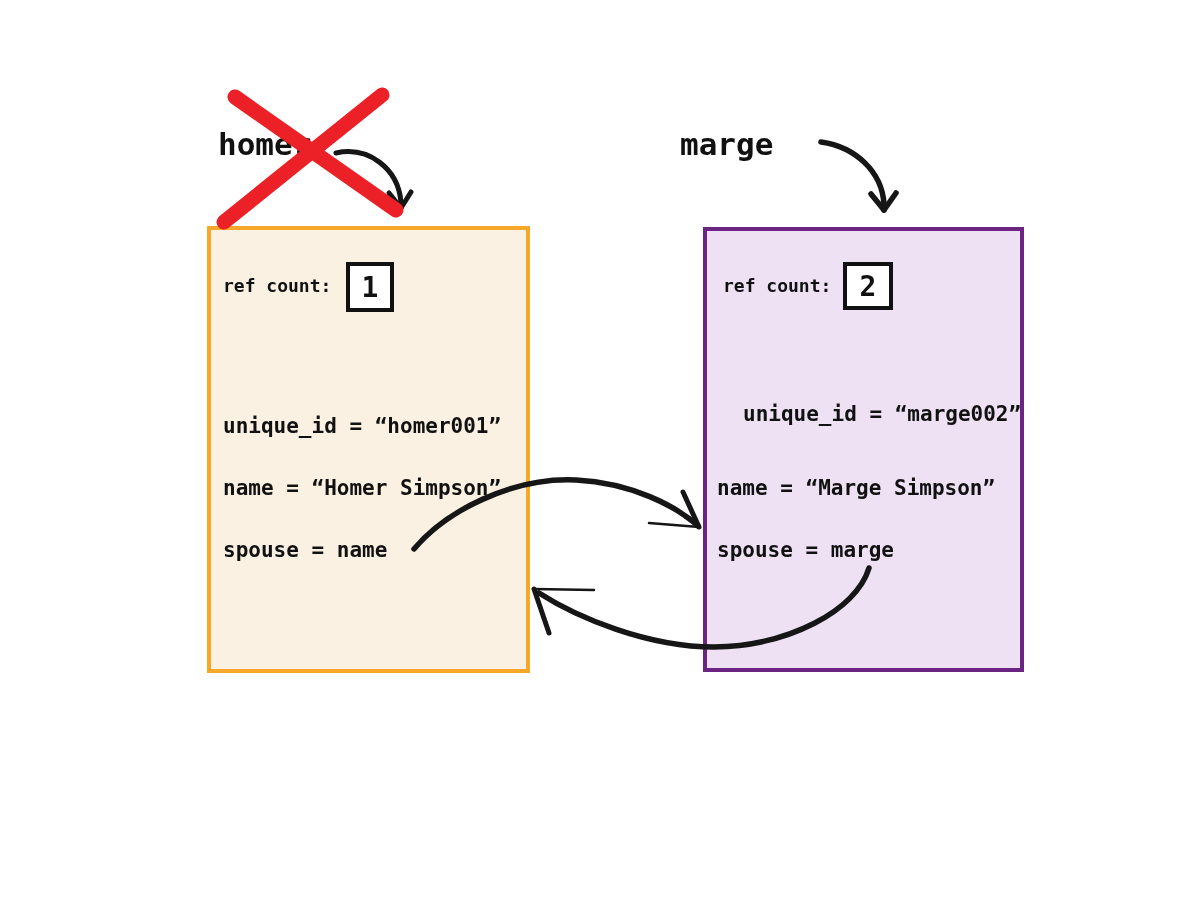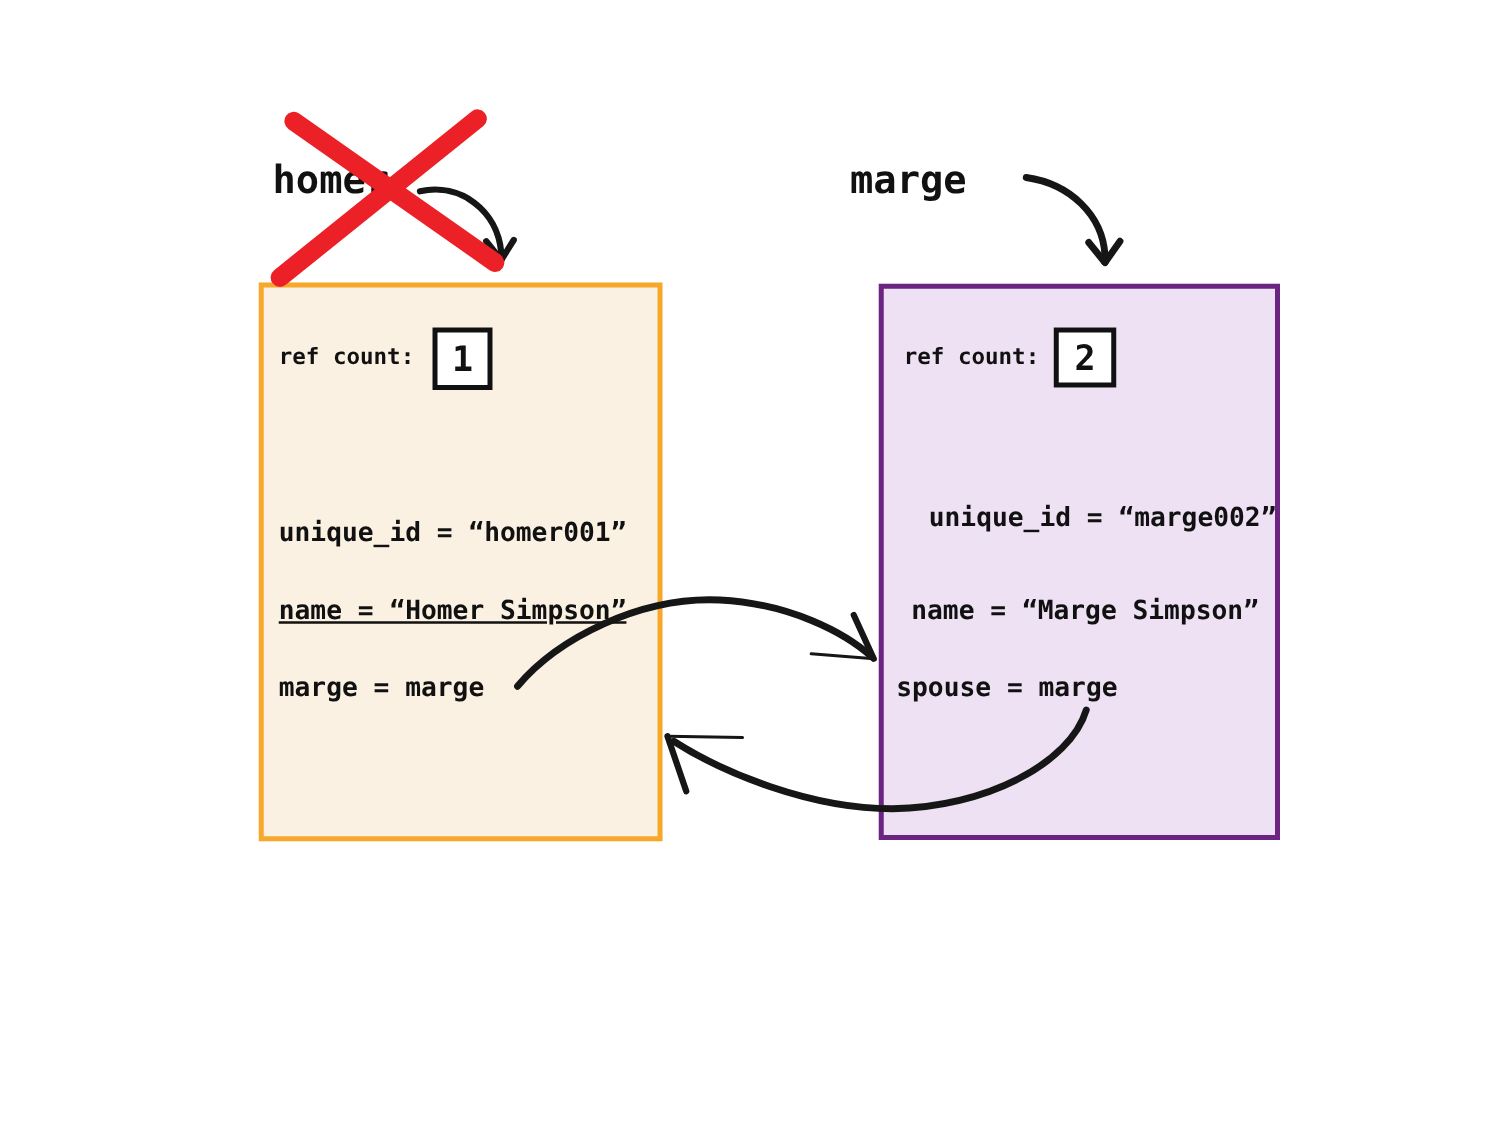--- a/index.html
+++ b/index.html
@@ -58,24 +58,24 @@
   .homer .ref-count-box { left: 135px; top: 32px; width: 48px; height: 50px; }
   .marge .ref-count-box { left: 136px; top: 31px; width: 50px; height: 48px; }
   .field {
     position: absolute;
     font-size: 21px;
     font-weight: 600;
     line-height: 26px;
     white-space: pre;
   }
   .homer .field-0 { left: 12px; top: 183px; }
-  .homer .field-1 { left: 12px; top: 245px; text-decoration: underline; }
+  .homer .field-1 { left: 12px; top: 245px; }
   .homer .field-2 { left: 12px; top: 307px; }
   .marge .field-0 { left: 10px; top: 170px; margin-left: 26px; }
-  .marge .field-1 { left: 22px; top: 244px; }
+  .marge .field-1 { left: 10px; top: 244px; }
   .marge .field-2 { left: 10px; top: 306px; }
   .overlay {
     position: absolute;
     left: 0; top: 0;
     width: 1200px; height: 900px;
     pointer-events: none;
   }
 </style>
 </head>
 <body>
@@ -86,21 +86,21 @@
 
   <div class="var-label" style="left:680px; top:126px;">marge</div>
 
   <div class="obj-box homer">
     <div class="ref-label">ref count:</div>
     <div class="ref-count-box">
       <span>1</span>
     </div>
     <div class="field field-0">unique_id = “homer001”</div>
     <div class="field field-1">name = “Homer Simpson”</div>
-    <div class="field field-2">marge = marge</div>
+    <div class="field field-2">spouse = name</div>
   </div>
 
   <div class="obj-box marge">
     <div class="ref-label">ref count:</div>
     <div class="ref-count-box">
       <span>2</span>
     </div>
     <div class="field field-0">unique_id = “marge002”</div>
     <div class="field field-1">name = “Marge Simpson”</div>
     <div class="field field-2">spouse = marge</div>

